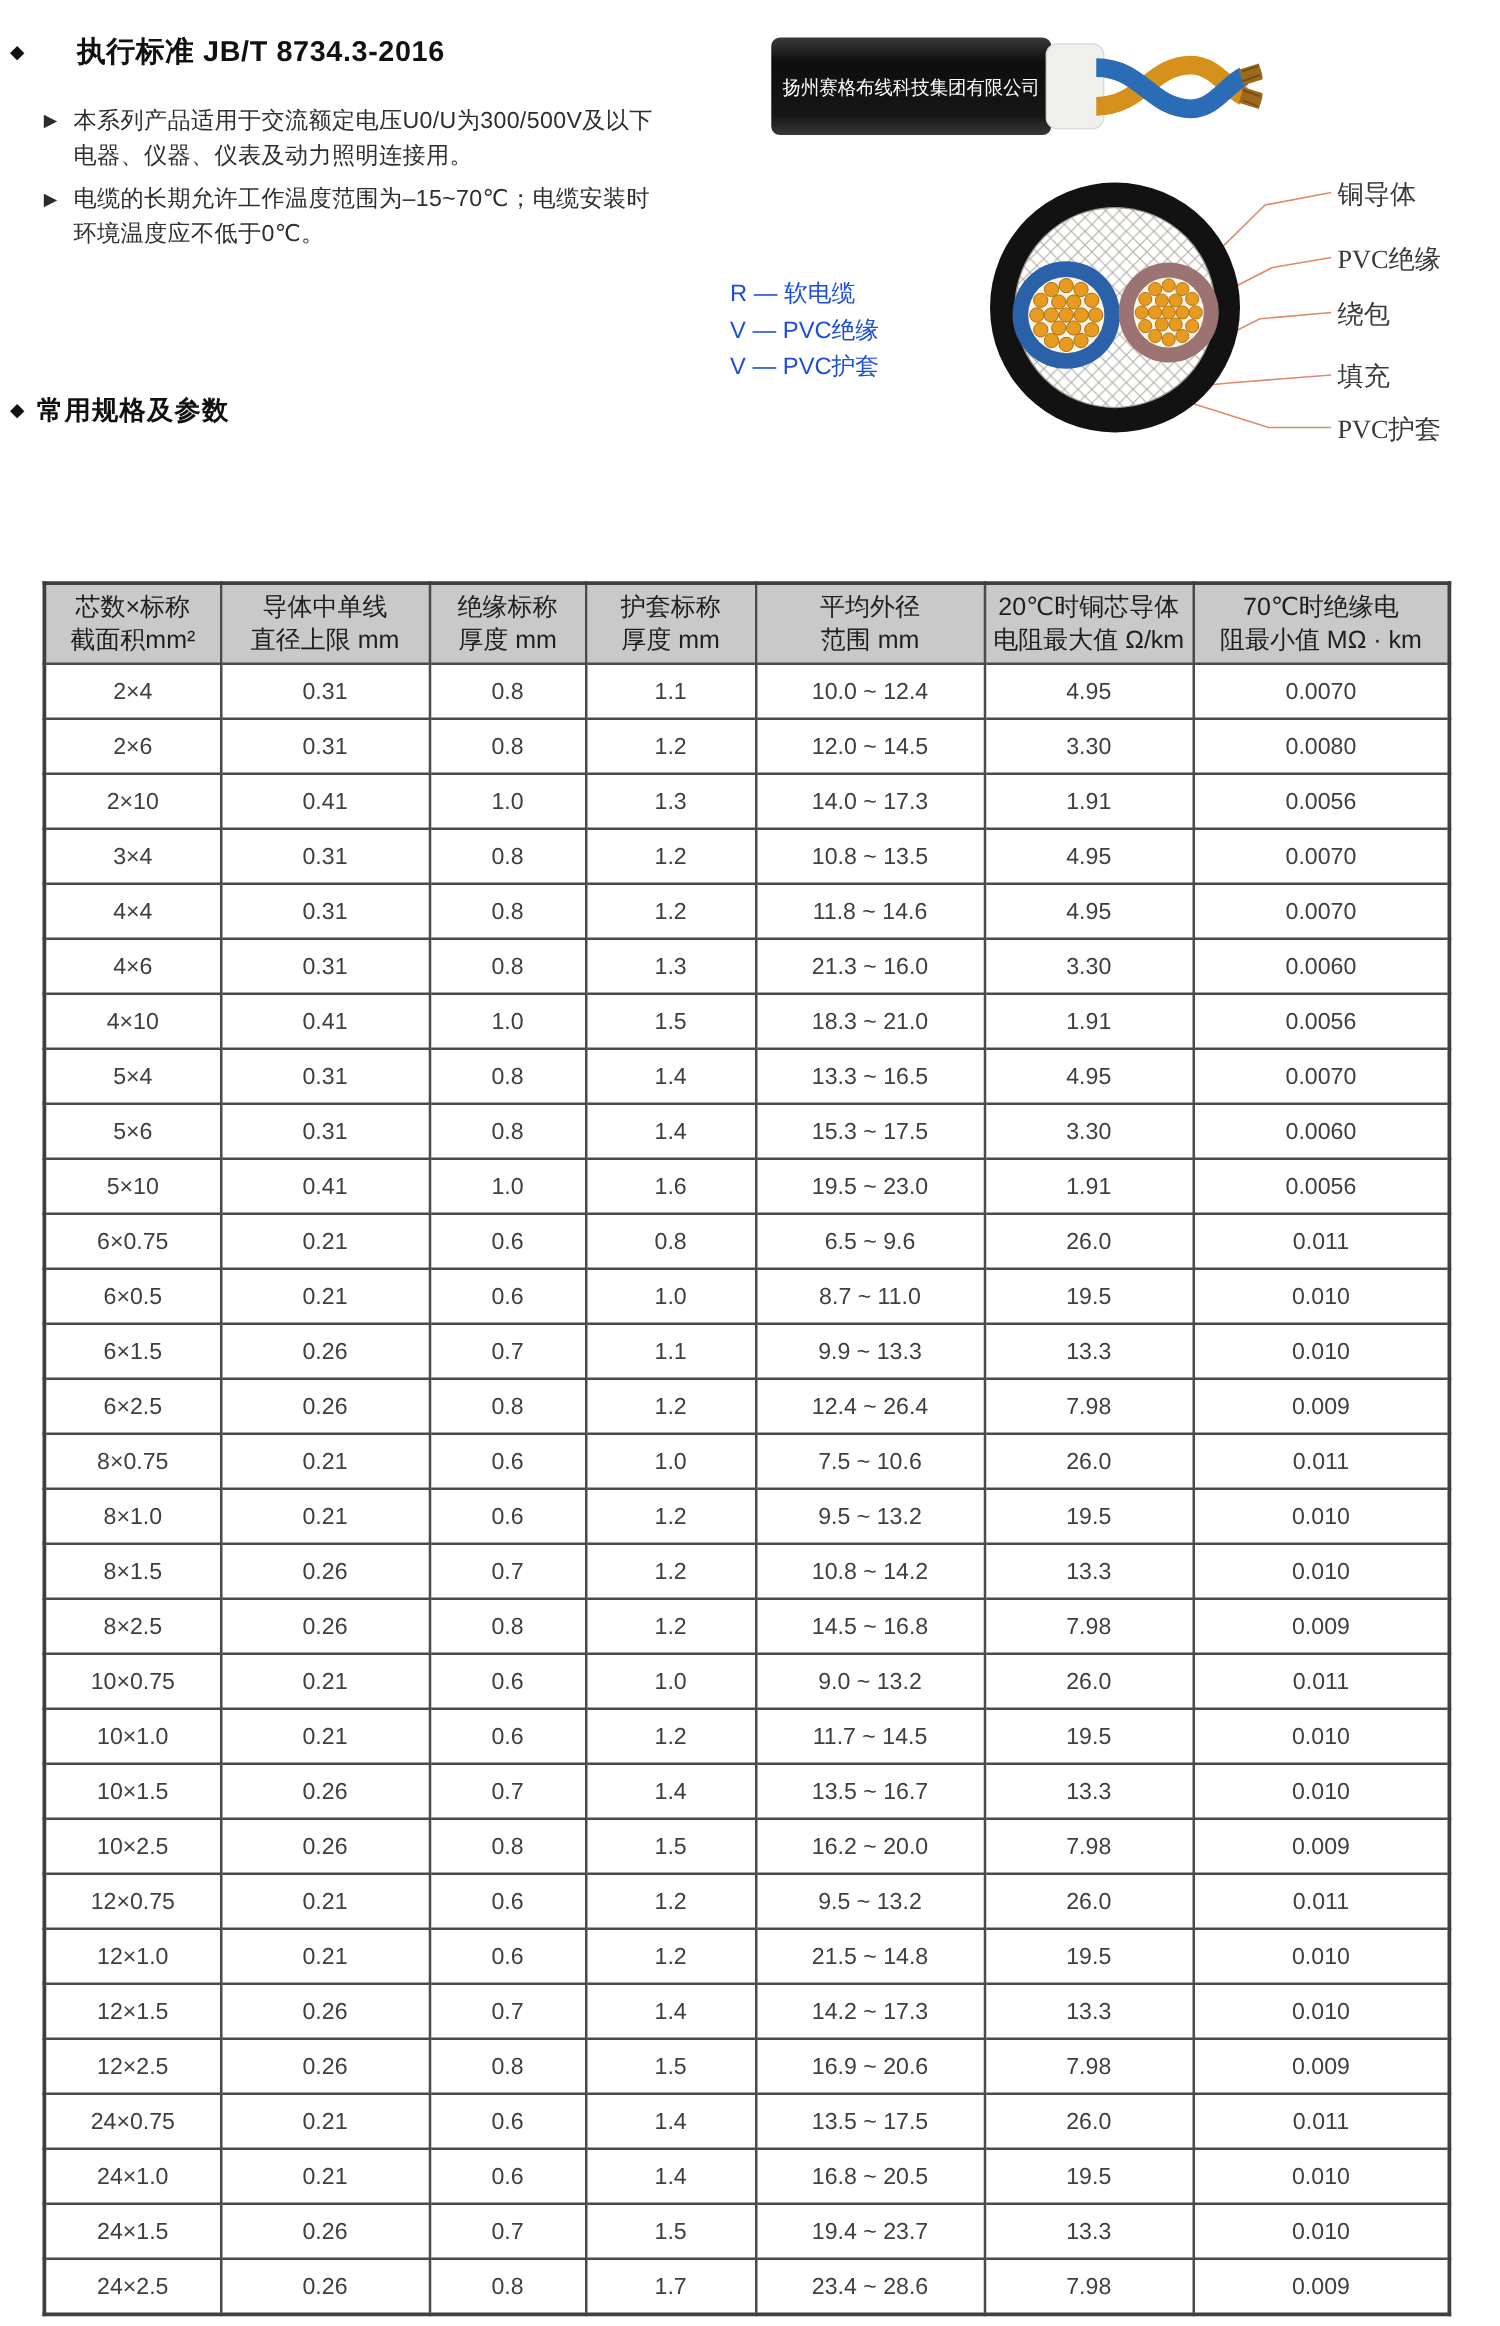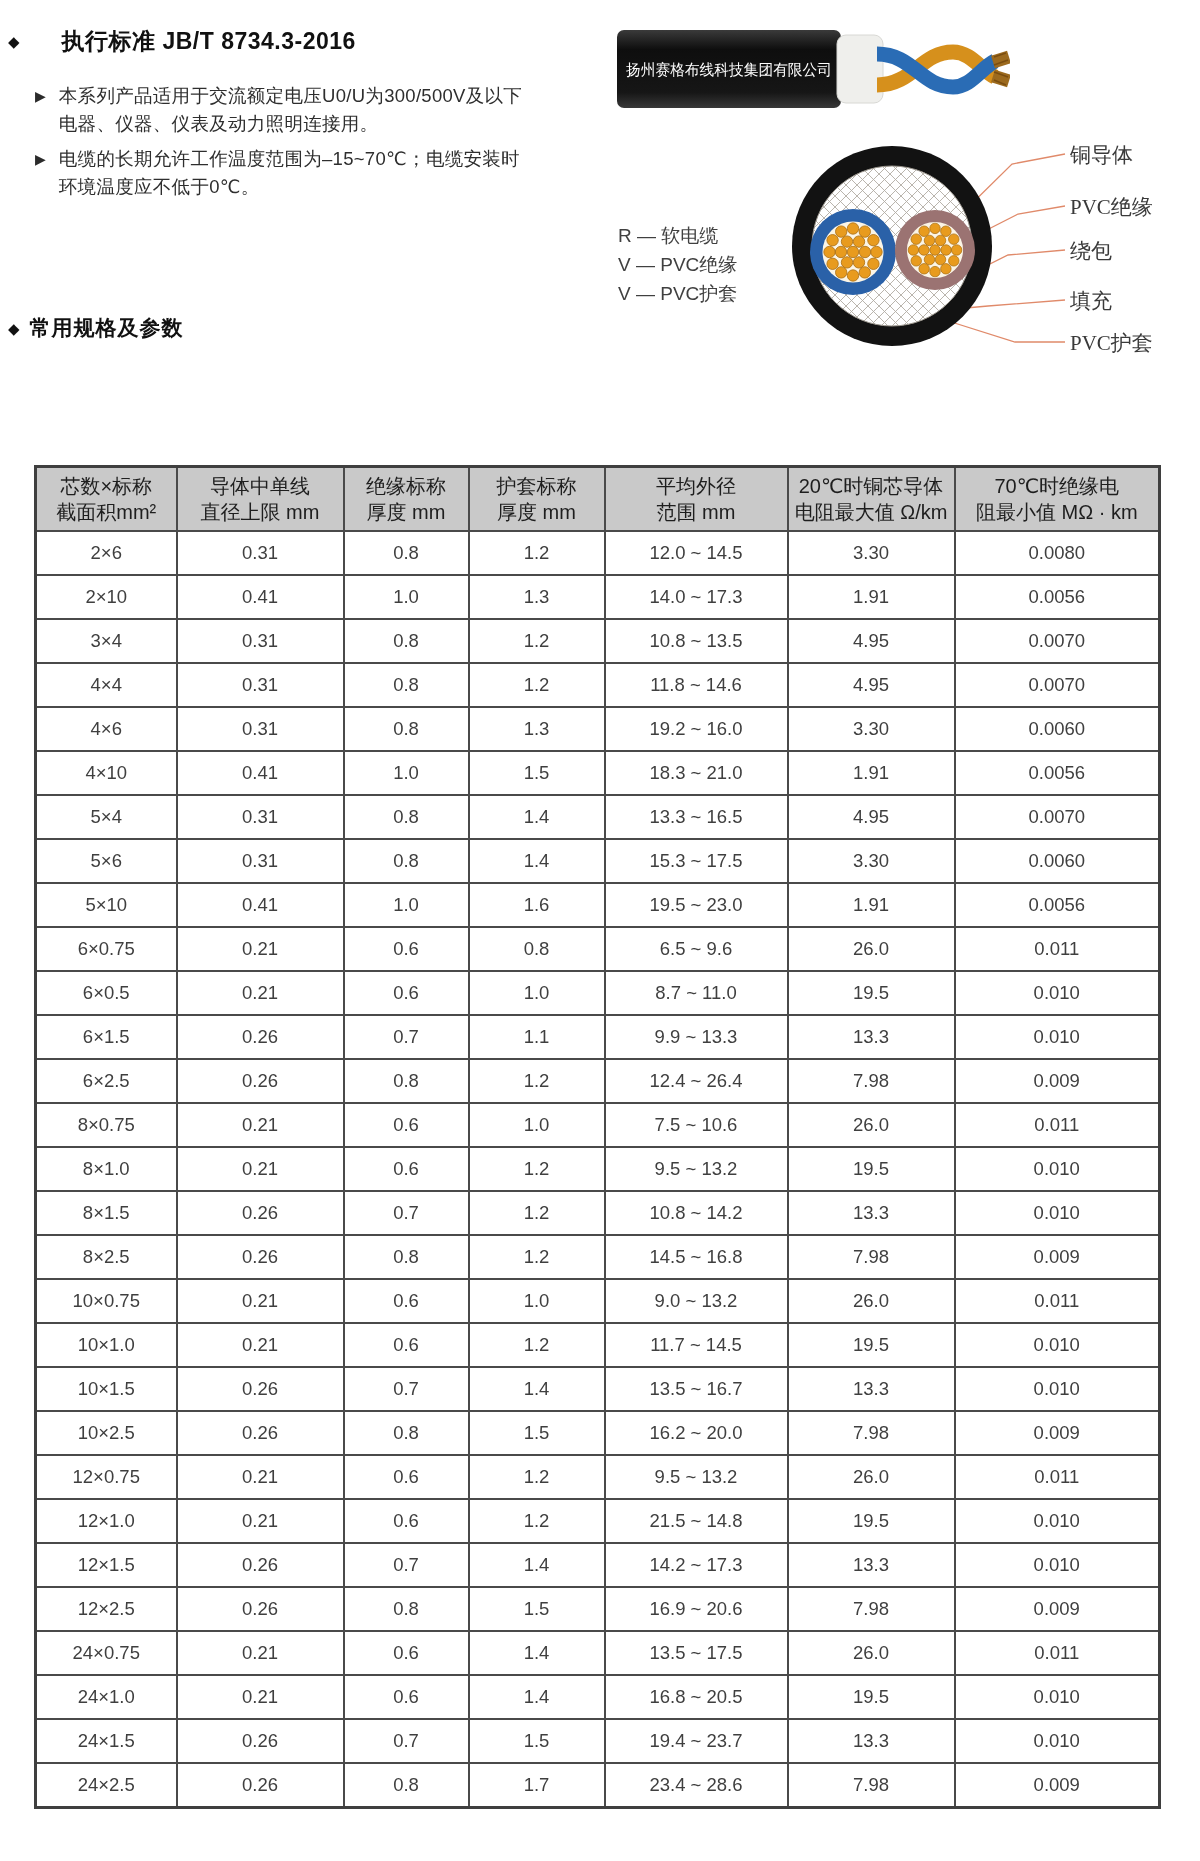--- a/index.html
+++ b/index.html
@@ -14,21 +14,21 @@
   .diamond{color:#111;font-size:15px;line-height:1;}
   .doc-title .t{font-size:23px;font-weight:bold;color:#111;letter-spacing:.5px;margin-left:32px;}
   .section-title{left:8px;top:314px;display:flex;align-items:center;gap:10px;}
   .section-title .t{font-size:21px;font-weight:bold;color:#111;letter-spacing:1px;}
   
   .bullets{left:35px;top:82px;width:500px;}
   .bullet{display:flex;margin-bottom:7px;}
   .bullet .mk{color:#2b2b2b;font-size:14px;line-height:28px;margin-right:13px;}
   .bullet .lines{font-size:18.5px;line-height:28px;color:#2e2e2e;letter-spacing:.3px;}
   
-  .legend{left:618px;top:221px;font-size:19px;line-height:29px;color:#404040;}
+  .legend{left:584px;top:221px;font-size:19px;line-height:29px;color:#1d4ed8;}
   .legend div{white-space:nowrap;}
   
   .spec-table-wrap{left:34px;top:465px;width:1124px;}
   table.spec{border-collapse:collapse;table-layout:fixed;width:1124px;
     border:3px solid #3f3f3f;}
   table.spec th,table.spec td{
     border:2px solid #4a4a4a;text-align:center;vertical-align:middle;
     font-weight:normal;overflow:hidden;}
   table.spec th{background:#c9c9c9;color:#1e1e1e;font-size:20px;line-height:26px;height:62px;padding:0 2px;}
   table.spec td{background:#ffffff;color:#3f3f3f;font-size:18.5px;height:42px;padding:0;}
@@ -192,20 +192,29 @@
             <div>电阻最大值 Ω/km</div>
           </th>
         <th>
             <div>70℃时绝缘电</div>
             <div>阻最小值 MΩ · km</div>
           </th>
       </tr>
     </thead>
     <tbody>
         <tr>
+          <td>2×4</td>
+          <td>0.31</td>
+          <td>0.8</td>
+          <td>1.1</td>
+          <td>10.0 ~ 12.4</td>
+          <td>4.95</td>
+          <td>0.0070</td>
+        </tr>
+        <tr>
           <td>2×6</td>
           <td>0.31</td>
           <td>0.8</td>
           <td>1.2</td>
           <td>12.0 ~ 14.5</td>
           <td>3.30</td>
           <td>0.0080</td>
         </tr>
         <tr>
           <td>2×10</td>
@@ -232,21 +241,21 @@
           <td>1.2</td>
           <td>11.8 ~ 14.6</td>
           <td>4.95</td>
           <td>0.0070</td>
         </tr>
         <tr>
           <td>4×6</td>
           <td>0.31</td>
           <td>0.8</td>
           <td>1.3</td>
-          <td>19.2 ~ 16.0</td>
+          <td>21.3 ~ 16.0</td>
           <td>3.30</td>
           <td>0.0060</td>
         </tr>
         <tr>
           <td>4×10</td>
           <td>0.41</td>
           <td>1.0</td>
           <td>1.5</td>
           <td>18.3 ~ 21.0</td>
           <td>1.91</td>

